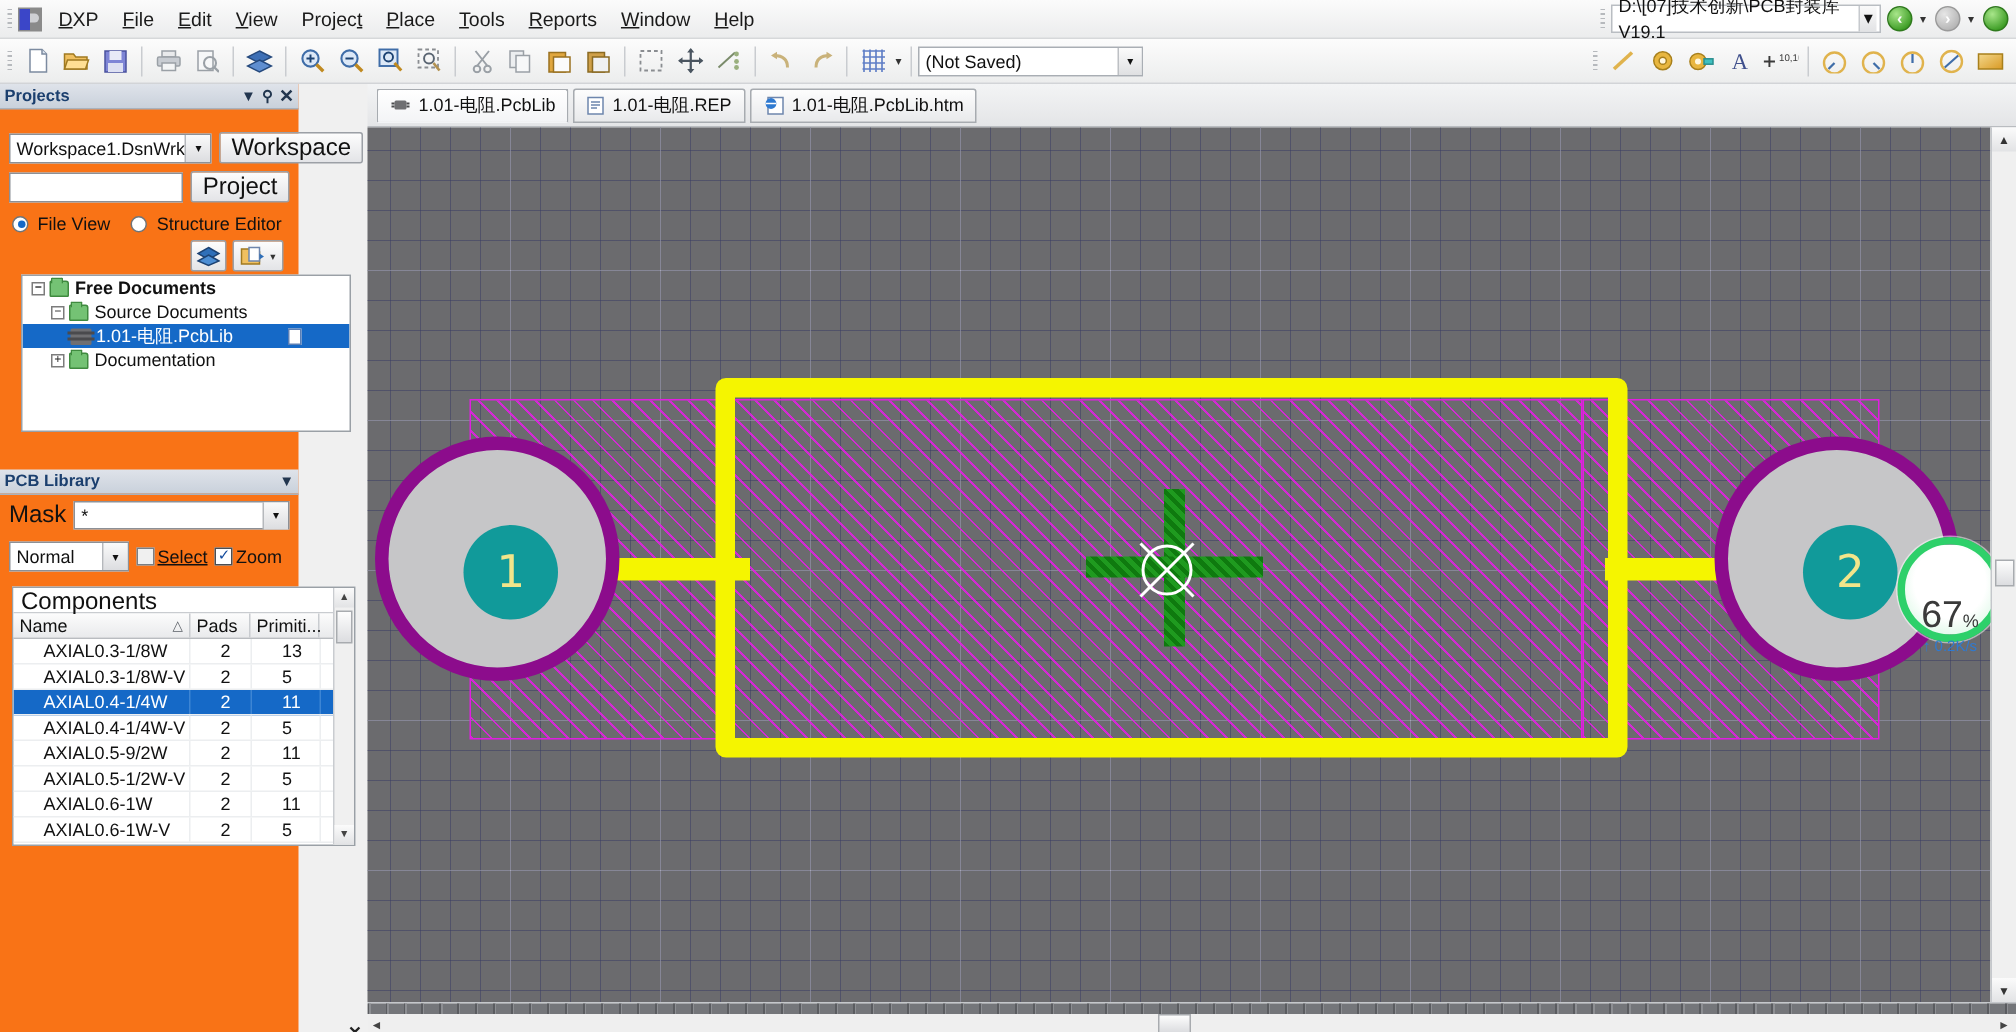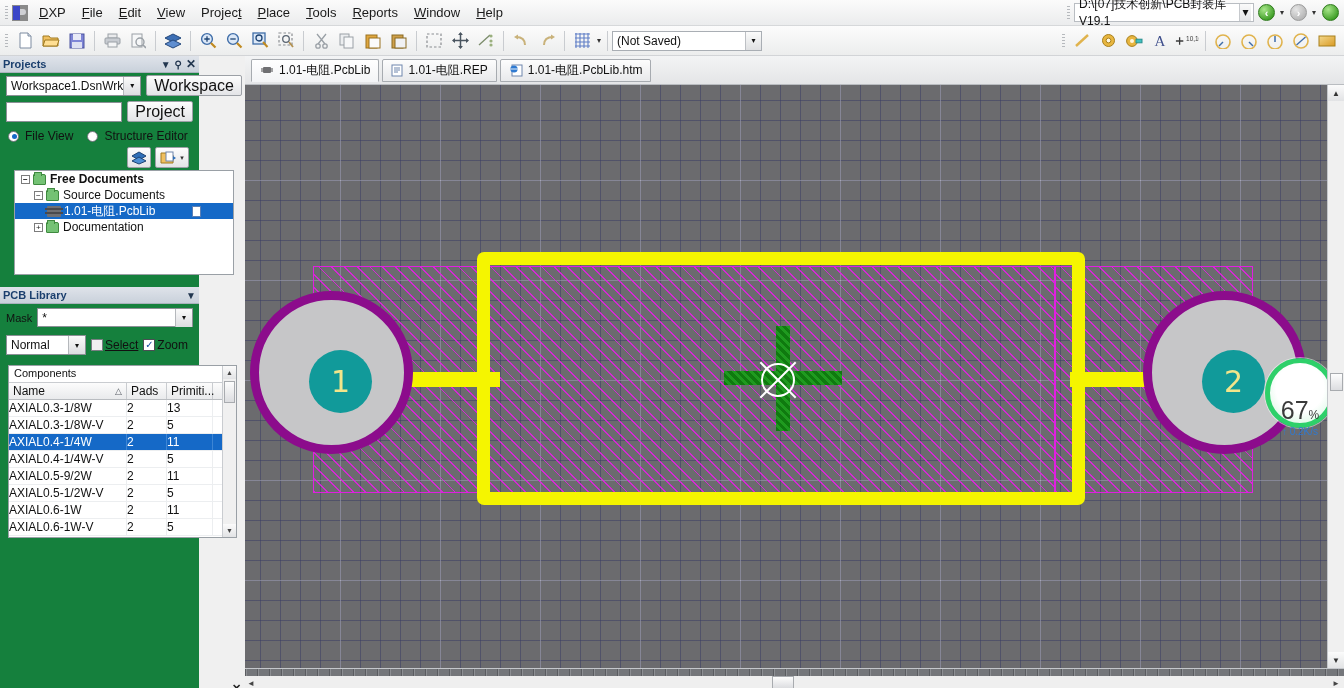--- a/index.html
+++ b/index.html
@@ -58,29 +58,29 @@
   .tbsep { width:1px; height:20px; background:#c9ccd0; margin:0 4px; }
   .notsaved {
     height:20px; border:1px solid #a9aeb4; background:#fff; display:flex; align-items:center;
     width:150px; font-size:12px; padding-left:4px; color:#111;
   }
   .notsaved .ddbtn { margin-left:auto; width:16px; height:18px; display:flex; align-items:center; justify-content:center;
     background: linear-gradient(#fbfbfb,#dfe0e2); border-left:1px solid #bdc0c4; font-size:8px; }
   .tb-right { margin-left:auto; display:flex; align-items:center; padding-right:4px; }
 
   
-  .leftpanel { position:absolute; left:0; top:56px; width:199px; height:632px; background:#15803d; }
+  .leftpanel { position:absolute; left:0; top:56px; width:199px; height:632px; background:#f97316; }
   .panel-header {
     height:17px; background: linear-gradient(#dfe3ea,#c9d1db);
     border-bottom:1px solid #a9b2bd;
     display:flex; align-items:center; padding:0 3px;
     font-weight:bold; font-size:11px; color:#1b3f6e;
   }
   .panel-header .hdr-icons { margin-left:auto; display:flex; align-items:center; gap:4px; color:#22364f; font-size:10px; }
-  .panel-body { padding:2px 6px; }
+  .panel-body { padding:15px 6px; }
   .row { display:flex; align-items:center; gap:5px; margin-bottom:5px; }
   .combo {
     flex:1; height:20px; border:1px solid #8c9096; background:#fff; display:flex; align-items:center;
     font-size:12px; padding-left:4px; color:#111;
   }
   .combo .ddbtn { margin-left:auto; width:17px; height:18px; display:flex; align-items:center; justify-content:center;
     background: linear-gradient(#fafafa,#dcdde0); border-left:1px solid #b5b8bc; font-size:8px; }
   .btn {
     height:21px; border:1px solid #9ca0a6; border-radius:2px;
     background: linear-gradient(#fdfdfd,#e3e4e7);
@@ -104,25 +104,25 @@
     font-size:8px; line-height:7px; text-align:center; color:#222; font-family:"Liberation Mono", monospace; flex:none; }
   .folder { width:13px; height:11px; margin-right:4px; flex:none; position:relative;
     background:#74c274; border:1px solid #3f8a3f; border-radius:1px 2px 1px 1px; }
   .folder::before { content:""; position:absolute; left:0; top:-3px; width:6px; height:3px; background:#74c274; border:1px solid #3f8a3f; border-bottom:none; border-radius:1px 1px 0 0;}
   .chipicon { width:14px; height:11px; margin-right:3px; flex:none; position:relative; background:#6f6f72; border-radius:1px; }
   .chipicon::before{content:"";position:absolute;left:-2px;top:2px;width:18px;height:2px;background:#4a4a4d;}
   .chipicon::after{content:"";position:absolute;left:-2px;top:6px;width:18px;height:2px;background:#4a4a4d;}
   .docicon { width:9px; height:11px; background:#fff; border:1px solid #5b7fb5; margin-left:auto; margin-right:32px; flex:none; }
 
   .list-wrap { margin:0 8px; border:1px solid #9aa0a6; background:#fff; }
-  .list-title { height:17px; border-bottom:1px solid #c9ccd0; background:#fff; font-size:11px; padding:1px 5px; color:#111; }
+  .list-title { height:17px; border-bottom:1px solid #c9ccd0; background:#fff; font-size:16px; padding:1px 5px; color:#111; }
   .list-head { display:flex; height:17px; background:linear-gradient(#fcfcfc,#e9eaec); border-bottom:1px solid #b9bcc0; font-size:12px; }
   .list-head div { padding:1px 4px; border-right:1px solid #c9ccd0; color:#111; display:flex; align-items:center; }
   .lrow { display:flex; height:17px; font-size:12px; border-bottom:1px solid #eceef0; }
-  .lrow div { padding:1px 0; border-right:1px solid #eceef0; color:#111; overflow:hidden; white-space:nowrap; }
+  .lrow div { padding:1px 20px; border-right:1px solid #eceef0; color:#111; overflow:hidden; white-space:nowrap; }
   .lrow.sel { background:#1569c7; }
   .lrow.sel div { color:#fff; border-right-color:#3d85d4; }
   .col-name { width:118px; flex:none; }
   .col-pads { width:40px; flex:none; }
   .col-prim { width:46px; flex:none; }
 
   .vscroll-mini { width:14px; background:#f0f0f0; border-left:1px solid #c9ccd0; position:relative; flex:none; }
   .sb-arrow { width:13px; height:13px; display:flex; align-items:center; justify-content:center; font-size:7px;
      background:linear-gradient(#fbfbfb,#e2e3e5); color:#444; }
   .sb-thumb { position:absolute; left:1px; width:11px; background:linear-gradient(#fdfdfd,#dcdde0); border:1px solid #a8abaf; }
@@ -534,21 +534,21 @@
     </div>
 
     <div class="panel-header" style="margin-top:10px;">
       <span>PCB Library</span>
       <span class="hdr-icons">
         <span>▼</span>
       </span>
     </div>
     <div class="panel-body" style="padding:4px 6px;">
       <div class="row" style="margin-bottom:4px;">
-        <span style="font-size:11px;color:#111;">Mask</span>
+        <span style="font-size:16px;color:#111;">Mask</span>
         <div class="combo" style="height:19px;">
           <span>*</span>
           <span class="ddbtn">▾</span>
         </div>
       </div>
       <div class="row" style="gap:5px;margin-bottom:2px;">
         <div class="combo" style="flex:none;width:80px;height:20px;">
           <span>Normal</span>
           <span class="ddbtn">▾</span>
         </div>

